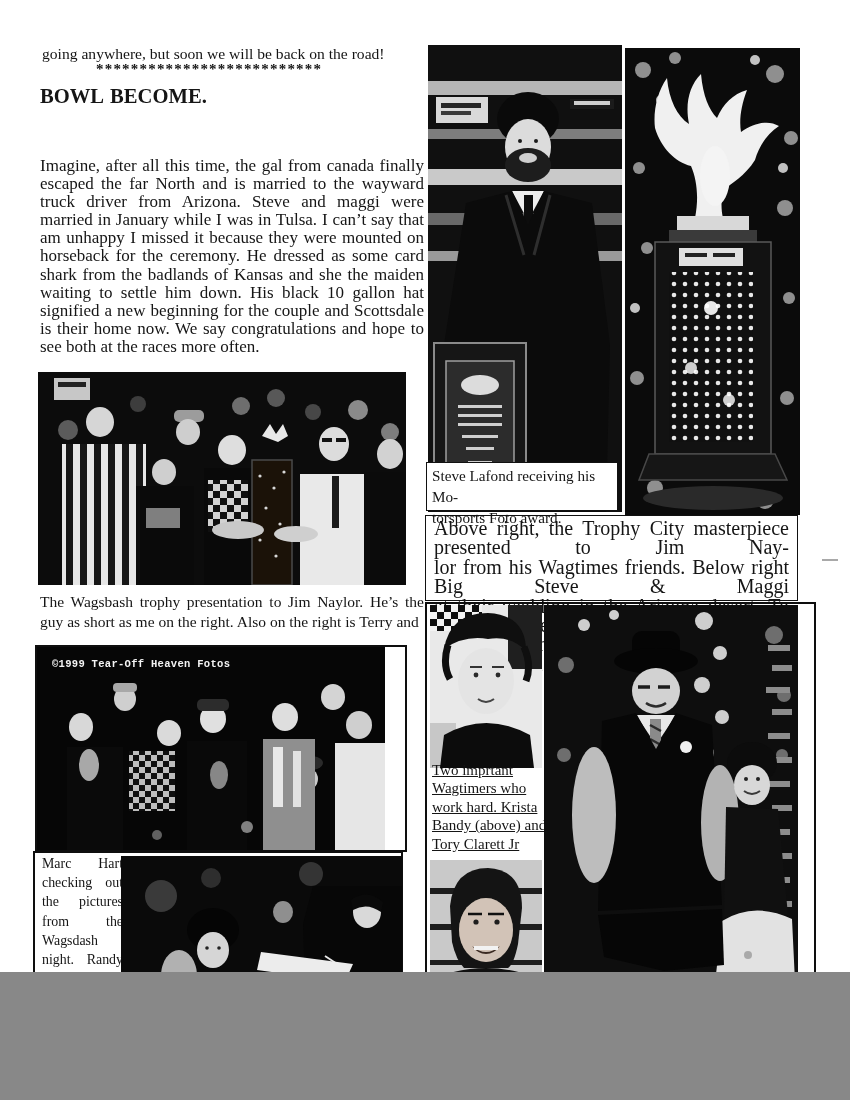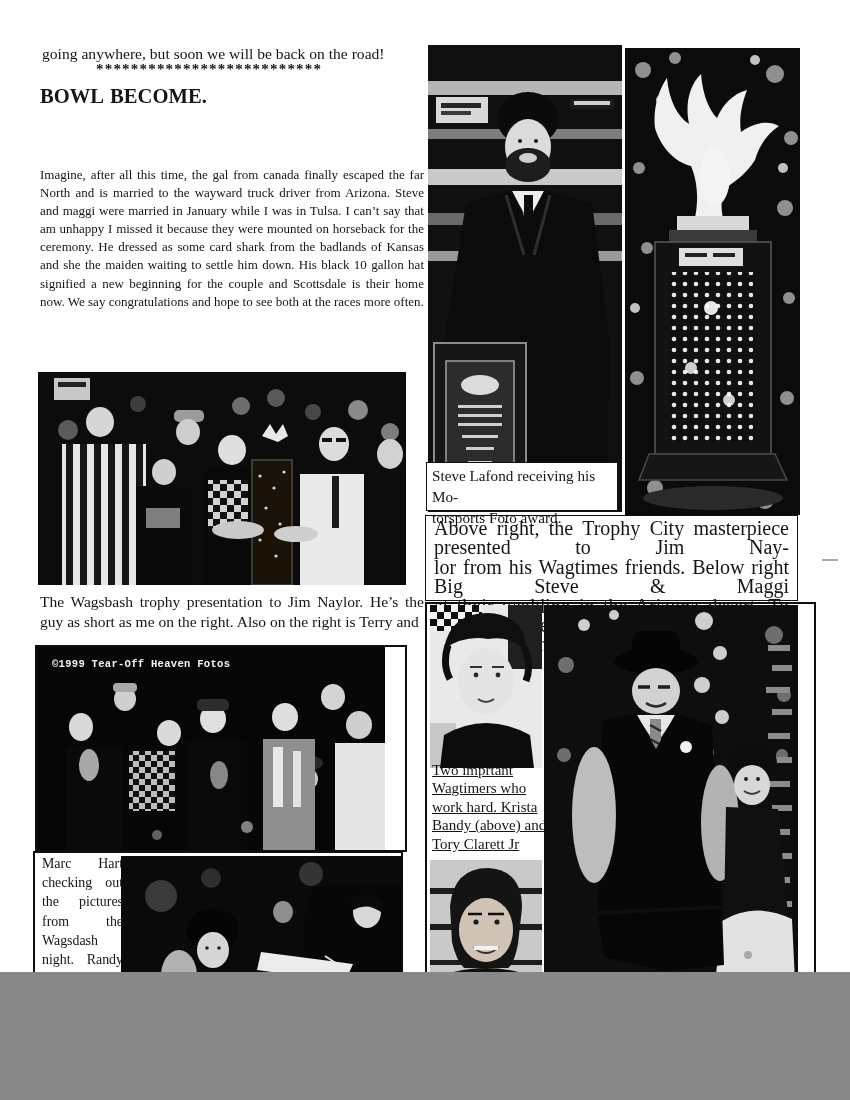--- a/index.html
+++ b/index.html
@@ -6,21 +6,21 @@
   .page{position:relative;width:850px;height:972px;background:#ffffff;margin:0 auto;
         font-family:"Liberation Serif","DejaVu Serif",serif;color:#151515;overflow:hidden;}
   .abs{position:absolute;}
   .just{text-align:justify;}
   .prelines{white-space:pre-line;}
   .jblock{white-space:pre-line;text-align:justify;text-align-last:justify;}
   .spread{text-align-last:justify;}
   .intro{left:42px;top:45px;width:382px;font-size:15.6px;}
   .stars{left:96px;top:61px;font-size:15px;font-weight:bold;letter-spacing:1.2px;}
   .headline{left:40px;top:85px;width:384px;font-size:20.6px;font-weight:bold;line-height:23.4px;word-spacing:2px;}
-  .body-text{left:40px;top:166px;width:384px;font-size:13px;line-height:18.1px;}
+  .body-text{left:40px;top:157px;width:384px;font-size:17px;line-height:18.1px;}
   .photo{background:#0c0c0c;}
   .photo svg{display:block;width:100%;height:100%;}
   .photo1{left:38px;top:372px;width:368px;height:213px;}
   .caption1{left:40px;top:592px;width:384px;font-size:15.5px;line-height:19.6px;}
   .frame2{left:35px;top:645px;width:372px;height:207px;border:2px solid #0e0e0e;box-sizing:border-box;}
   .photo2{left:37px;top:647px;width:348px;height:203px;}
   .credit{left:52px;top:658px;font-size:10.5px;font-weight:bold;color:#f4f4f4;letter-spacing:.3px;
           font-family:Liberation Mono, monospace;z-index:4;}
   .blbox{left:33px;top:851px;width:370px;height:197px;border:2px solid #0e0e0e;box-sizing:border-box;}
   .marc{left:42px;top:854px;width:81px;font-size:13.9px;line-height:19.2px;}

